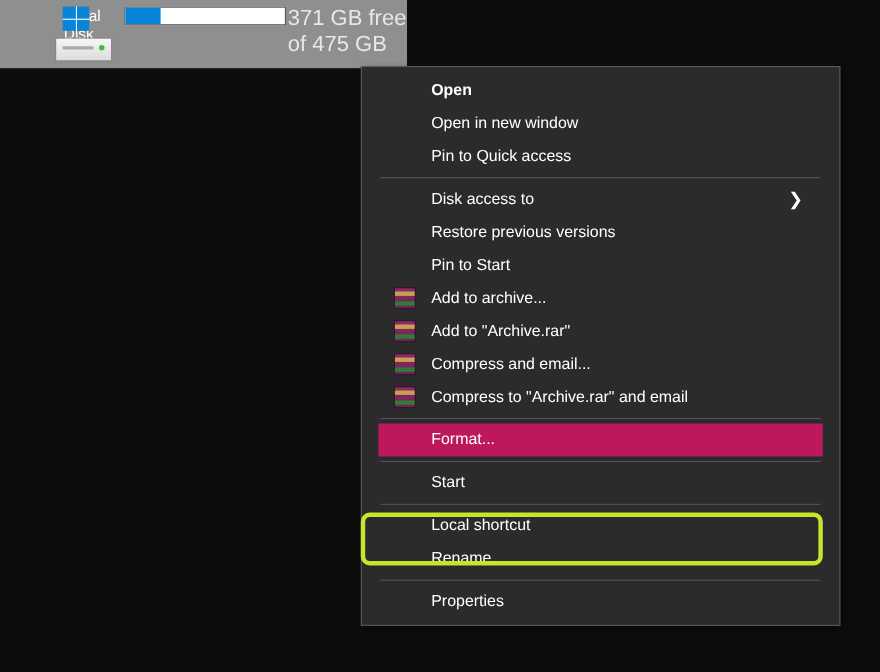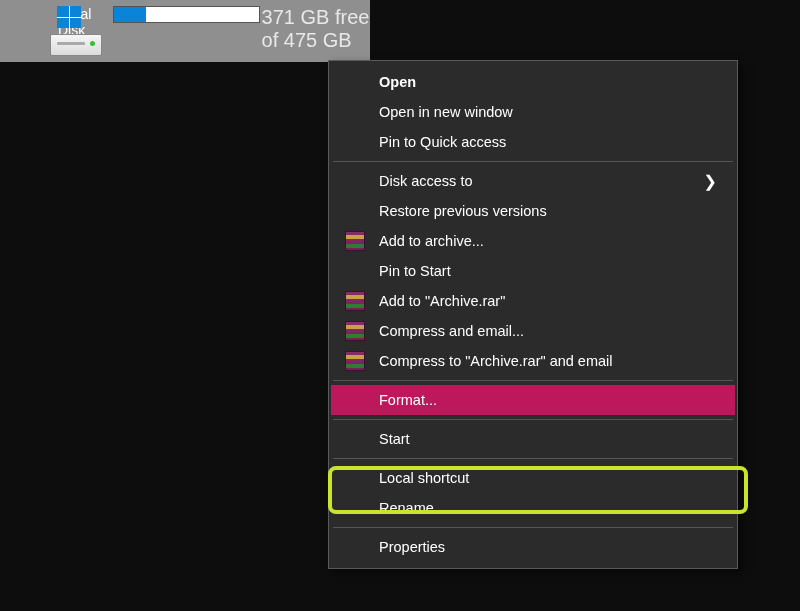--- a/index.html
+++ b/index.html
@@ -10,21 +10,21 @@
   .drive-led{position:absolute;right:6px;bottom:9px;width:5px;height:5px;background:#35c035;border-radius:50%}
   .drive-win{position:absolute;left:7px;top:0;width:24px;height:22px;background:#0a84d8}
   .drive-win::before,.drive-win::after{content:"";position:absolute;background:#fff}
   .drive-win::before{left:0;right:0;top:50%;height:1px}
   .drive-win::after{top:0;bottom:0;left:50%;width:1px}
   .dinfo{display:flex;flex-direction:row;gap:2px;margin-top:-2px}
   .dname{color:#fff;font-size:14px}
   .bar{width:248px;height:15px;background:#fff;border:1px solid #555;position:relative}
   .fill{height:100%;background:#0a84d8}
   .dfree{color:#e8e8e8;font-size:20px}
-  .menu{position:absolute;left:328px;top:60px;width:404px;background:#2b2b2b;border:1px solid #5a5a5a;padding:6px 2px;box-shadow:4px 4px 8px rgba(0,0,0,.5)}
+  .menu{position:absolute;left:328px;top:60px;width:404px;background:#2b2b2b;border:1px solid #5a5a5a;padding:6px 15px;box-shadow:4px 4px 8px rgba(0,0,0,.5)}
   .mi{height:30px;display:flex;align-items:center;position:relative;color:#fff;padding-left:48px;font-size:14.5px;cursor:default}
   .mi.bold{font-weight:600}
   .mi.hover{background:#be185d}
   .sep{height:1px;background:#555;margin:4px 2px}
   .ico{position:absolute;left:14px;top:50%;width:20px;height:20px;transform:translateY(-50%);display:flex;align-items:center;justify-content:center}
   .shield{width:18px;height:20px;clip-path:polygon(50% 0,100% 15%,100% 55%,50% 100%,0 55%,0 15%);background:#107ad8;position:relative}
   .shield::before{content:"";position:absolute;inset:0;background:linear-gradient(90deg,#fff 50%,transparent 50%),linear-gradient(0deg,#fff 50%,transparent 50%);mix-blend-mode:normal}
   .shield{background:
     linear-gradient(135deg,#107ad8 0 50%,transparent 50%) ,
     conic-gradient(from 0deg,#107ad8 0 90deg,#fff 90deg 180deg,#107ad8 180deg 270deg,#fff 270deg 360deg)}
@@ -66,27 +66,27 @@
     </div>
   <div class="sep"></div>
   <div class="mi">
       <span>Disk access to</span>
       <span class="arrow">❯</span>
     </div>
   <div class="mi">
       <span>Restore previous versions</span>
     </div>
   <div class="mi">
+      <span>Pin to Start</span>
+    </div>
+  <div class="mi">
       <span class="ico">
         <span class="winrar"></span>
       </span>
       <span>Add to archive...</span>
-    </div>
-  <div class="mi">
-      <span>Pin to Start</span>
     </div>
   <div class="mi">
       <span class="ico">
         <span class="winrar"></span>
       </span>
       <span>Add to "Archive.rar"</span>
     </div>
   <div class="mi">
       <span class="ico">
         <span class="winrar"></span>

